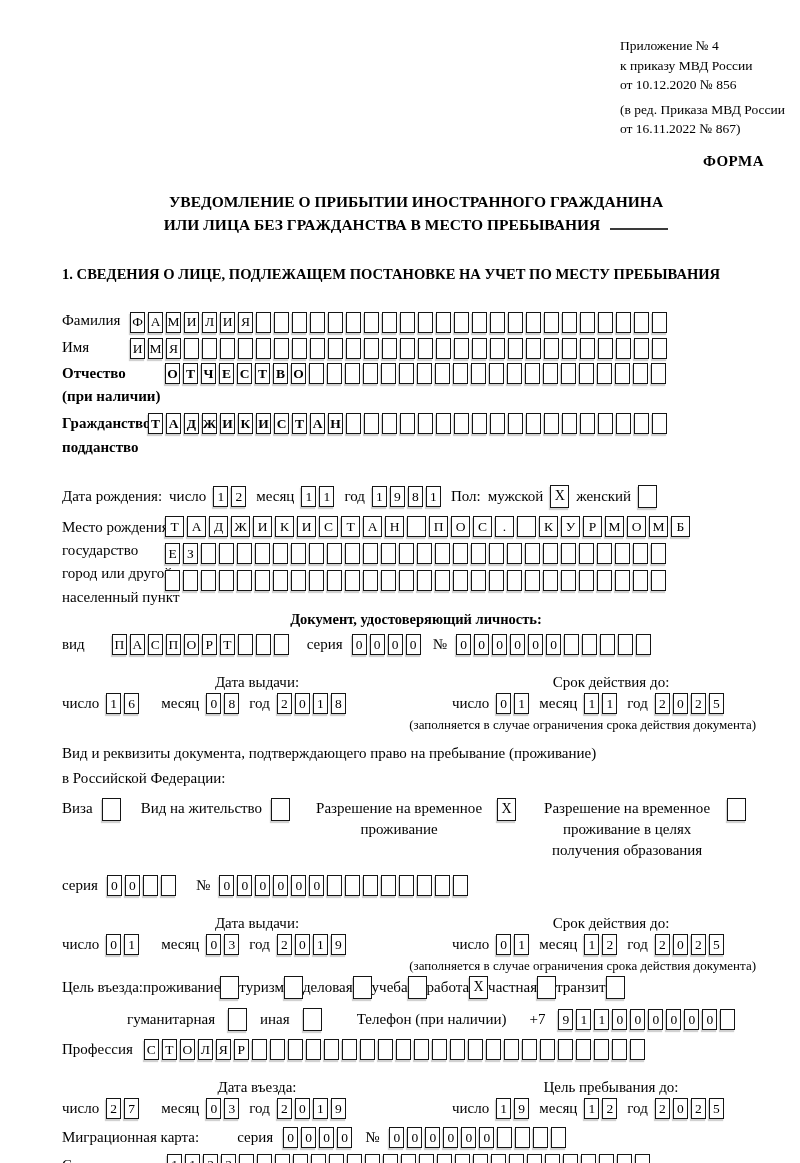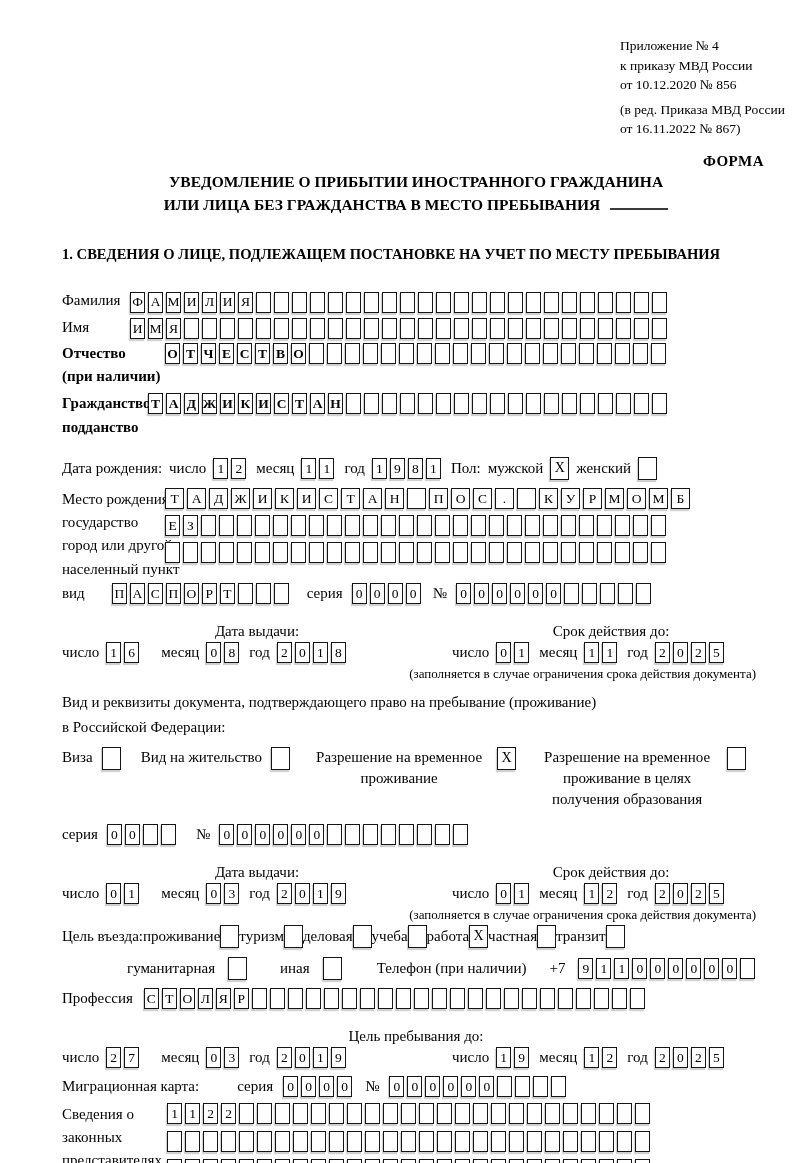--- a/index.html
+++ b/index.html
@@ -8,21 +8,21 @@
     width:800px; height:1163px; overflow:hidden; background:#fff; color:#000;
     font-family:"Liberation Serif","DejaVu Serif",serif; font-size:15px;
   }
   .page { padding:36px 30px 0 62px; }
 
   
   .header-block { margin-left:558px; width:210px; font-size:13.5px; line-height:1.45; }
   .header-sub { margin-top:5px; }
   .forma { text-align:right; font-weight:bold; font-size:15px; margin:14px 6px 0 0; letter-spacing:.5px; }
 
-  .title { text-align:center; font-weight:bold; font-size:15.5px; line-height:1.5; }
+  .title { text-align:center; font-weight:bold; font-size:15.5px; line-height:1.5; margin-top:20px; }
   .blank-line { display:inline-block; width:58px; border-bottom:2px solid #3a3a3a; margin-left:10px; }
   .section-heading { font-weight:bold; font-size:14.6px; margin-top:30px; }
 
   
   .cellrow { display:inline-flex; flex-wrap:nowrap; vertical-align:middle; }
   .cell {
     flex:0 0 auto; width:15px; height:21px; margin-right:3px; background:#fff;
     border:1.5px solid #151515; box-shadow:-1px 2px 1px rgba(0,0,0,.18);
     display:inline-flex; align-items:center; justify-content:center;
     font-size:13.5px; line-height:1;
@@ -37,21 +37,21 @@
   .fieldrow { display:flex; align-items:flex-end; margin-bottom:3px; }
   .lbl { white-space:nowrap; }
   .lblcol { flex:0 0 auto; line-height:1.55; }
 
   .rows-start { margin-top:26px; }
   .w68 { width:68px; } .w103 { width:103px; } .w86 { width:86px; }
 
   .two-line-row { display:flex; align-items:flex-start; margin-bottom:4px;font-weight:bold; }
   .two-line-row .cellrow { margin-top:1px; }
 
-  .birthdate-row { display:flex; align-items:center; gap:7px; margin:18px 0 8px 0; }
+  .birthdate-row { display:flex; align-items:center; gap:7px; margin:26px 0 8px 0; }
   .birthplace { display:flex; align-items:flex-start; margin-bottom:2px; }
   .birthplace .grids > div { margin-bottom:6px; }
 
   .doc-heading { text-align:center; font-weight:bold; font-size:14.5px; margin:2px 0 6px 0; }
   .vid-row { display:flex; align-items:center; gap:9px; margin-bottom:6px; }
 
   .dateheads { display:flex; font-size:15px; margin-top:19px; }
   .dateheads .dh1 { width:390px; text-align:center; }
   .dateheads .dh2 { flex:1; text-align:center; }
   .daterow { display:flex; margin-top:2px; }
@@ -367,20 +367,21 @@
             <span class="cell"></span>
             <span class="cell"></span>
             <span class="cell"></span>
             <span class="cell"></span>
             <span class="cell"></span>
             <span class="cell"></span>
           </div>
       </span>
     </div>
 
+    <div class="doc-heading">Документ, удостоверяющий личность:</div>
 
     <div class="vid-row">
       <span class="lbl" style="margin-right:18px">вид</span>
       <span class="cellrow">
           <span class="cell">П</span>
           <span class="cell">А</span>
           <span class="cell">С</span>
           <span class="cell">П</span>
           <span class="cell">О</span>
           <span class="cell">Р</span>
@@ -569,21 +570,21 @@
       <span class="checkbox">X</span>
       <span class="lbl">частная</span>
       <span class="checkbox"></span>
       <span class="lbl">транзит</span>
       <span class="checkbox"></span>
     </div>
 
     <div class="purpose-row2">
       <span class="lbl">гуманитарная</span>
       <span class="checkbox"></span>
-      <span class="lbl" style="margin-left:20px">иная</span>
+      <span class="lbl" style="margin-left:0">иная</span>
       <span class="checkbox"></span>
       <span class="lbl" style="margin-left:22px">Телефон (при наличии)</span>
       <span class="lbl" style="margin-left:10px">+7</span>
       <span class="cellrow">
           <span class="cell">9</span>
           <span class="cell">1</span>
           <span class="cell">1</span>
           <span class="cell">0</span>
           <span class="cell">0</span>
           <span class="cell">0</span>
@@ -622,20 +623,21 @@
           <span class="cell"></span>
           <span class="cell"></span>
           <span class="cell"></span>
           <span class="cell"></span>
           <span class="cell"></span>
           <span class="cell"></span>
         </span>
     </div>
 
     <div class="dateheads">
+      <span class="dh1">Дата въезда:</span>
       <span class="dh2">Цель пребывания до:</span>
     </div>
     <div class="daterow">
       <div class="dategroup left">
         <span class="lbl">число</span>
         <span class="cellrow">
             <span class="cell">2</span>
             <span class="cell">7</span>
           </span>
         <span class="lbl" style="margin-left:12px">месяц</span>

